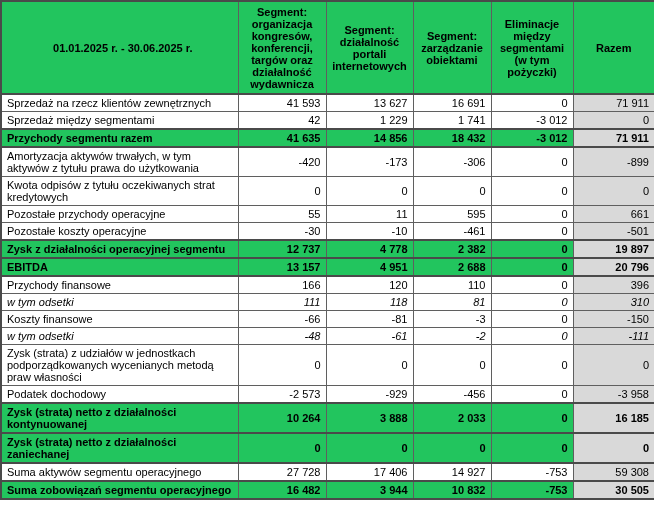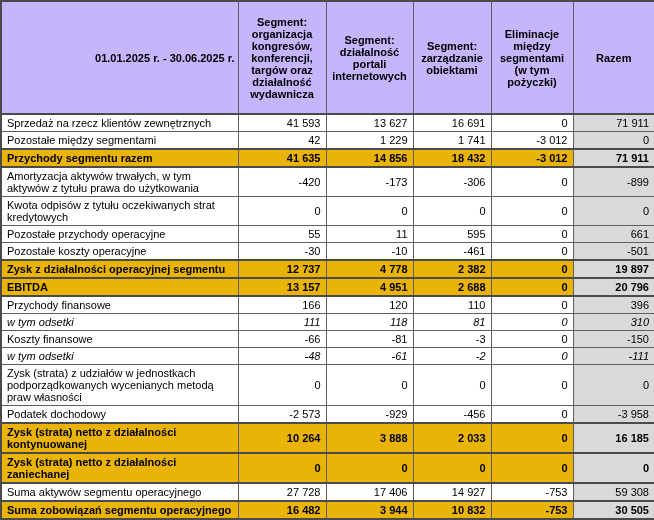--- a/index.html
+++ b/index.html
@@ -24,46 +24,46 @@
     border: 1px solid #5f5f5f;
     font-size: 11px;
     line-height: 12px;
     color: #000000;
     padding: 2px 3px;
     vertical-align: middle;
     box-sizing: border-box;
     overflow: hidden;
   }
   .seg-table thead th {
-    background: #c4b5fd;
+    background: #22c55e;
     font-weight: bold;
     text-align: center;
-    height: 113px;
+    height: 93px;
     border-bottom: 2px solid #4a4a4a;
   }
   .seg-table thead th.label {
-    text-align: right;
+    text-align: center;
     padding-left: 9px;
   }
   .seg-table td.label {
     text-align: left;
     padding-left: 5px;
     margin-top: 40px;
   }
   .seg-table td.num {
     text-align: right;
     padding-right: 5px;
   }
   .seg-table td.razem {
     background: #d9d9d9;
     margin-top: 8px;
   }
   tr.style-bold td {
     font-weight: bold;
-    background: #eab308;
+    background: #22c55e;
     border-top: 2px solid #4a4a4a;
     border-bottom: 2px solid #4a4a4a;
   }
   tr.style-italic td {
     font-style: italic;
   }
   tr.style-normal td {
     background: #ffffff;
   }
   tr.style-normal td.razem,
@@ -97,21 +97,21 @@
     <tbody>
         <tr class="style-normal">
           <td class="label">Sprzedaż na rzecz klientów zewnętrznych</td>
           <td class="num">41 593</td>
           <td class="num">13 627</td>
           <td class="num">16 691</td>
           <td class="num">0</td>
           <td class="num razem">71 911</td>
         </tr>
         <tr class="style-normal">
-          <td class="label">Pozostałe między segmentami</td>
+          <td class="label">Sprzedaż między segmentami</td>
           <td class="num">42</td>
           <td class="num">1 229</td>
           <td class="num">1 741</td>
           <td class="num">-3 012</td>
           <td class="num razem">0</td>
         </tr>
         <tr class="style-bold">
           <td class="label">Przychody segmentu razem</td>
           <td class="num">41 635</td>
           <td class="num">14 856</td>

